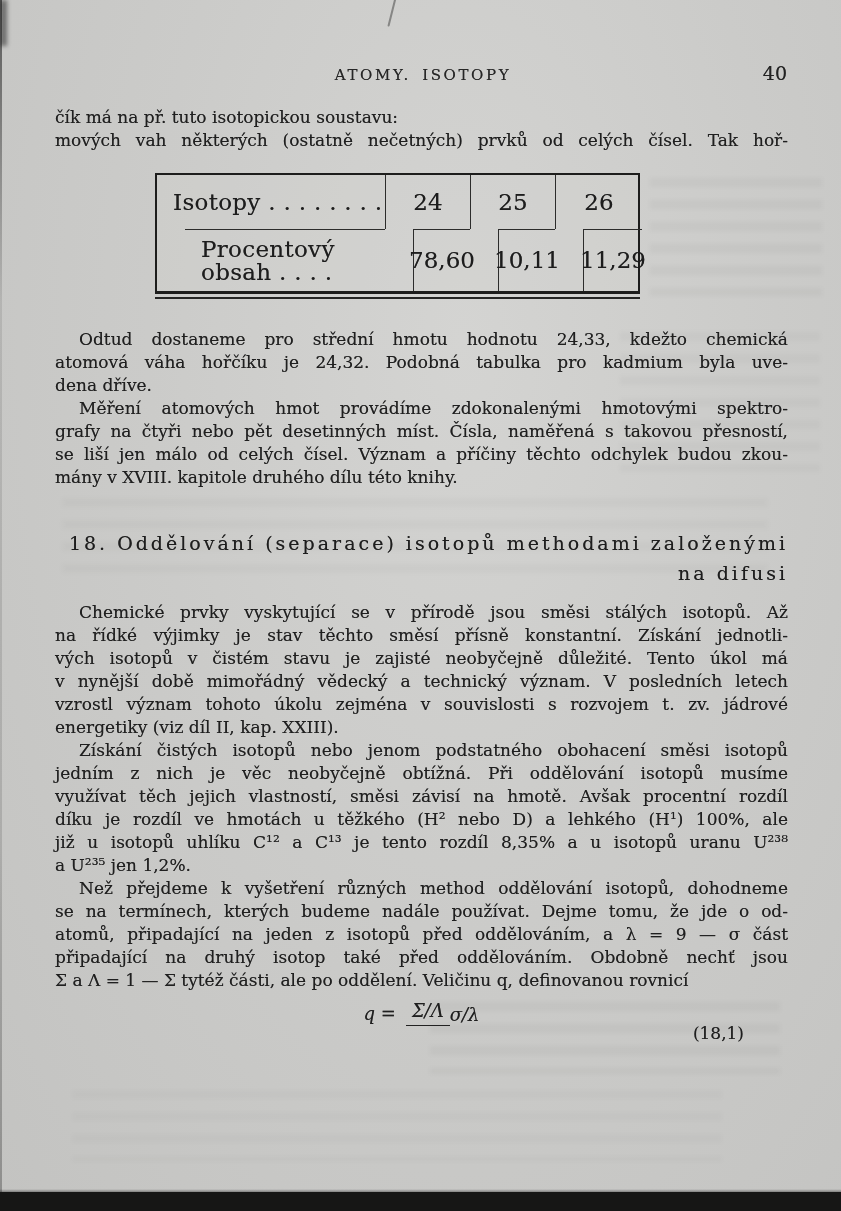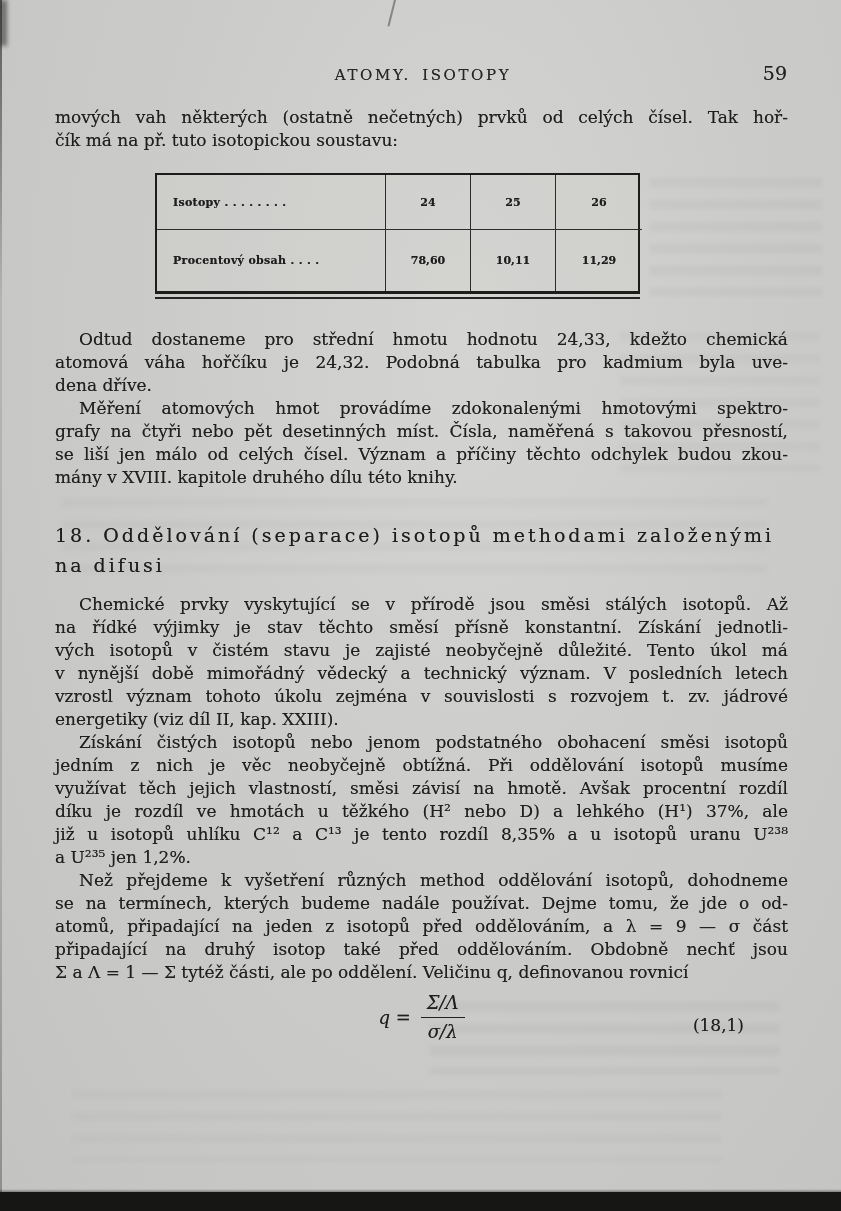--- a/index.html
+++ b/index.html
@@ -36,41 +36,41 @@
   .para.noindent .tline:first-child { text-indent:0; }
   .mt28 { margin-top:29px; }
 
   
   .table-outer { width:485px; margin:21px 0 0 100px; }
   .table-grid {
     display:grid; grid-template-columns:228px 85px 85px 87px;
     border:2.5px solid #1d1d1c; border-bottom-width:3px;
     background:rgba(210,210,208,0.25);
   }
-  .tcell { display:flex; align-items:center; font-size:11px; color:#1d1d1d;font-weight:bold; }
+  .tcell { display:flex; align-items:center; font-size:23px; color:#1d1d1d; }
   .tcell.r1 { height:54px; }
-  .tcell.r2 { height:61px; border-top:1.6px solid #2c2c2b; }
+  .tcell.r2 { height:61px; border-top:1.6px solid #2c2c2b;margin-left:28px; }
   .tcell.val { justify-content:center; border-left:1.6px solid #2c2c2b; }
   .tcell.label { padding-left:16px; letter-spacing:0.3px; }
   .double-rule { height:2px; background:#242423; margin-top:3px; }
 
   
   .section-heading {
-    margin:31px 0 13px; text-align:left;
+    margin:39px 0 13px; text-align:right;
     font-size:19px; line-height:30px; letter-spacing:3px; color:#1d1d1d;
   }
 
   
   .equation-row { position:relative; margin-top:4px; height:76px; }
   .eq-center {
     position:absolute; left:0; right:0; top:4px;
     display:flex; justify-content:center; align-items:center; gap:10px;
     font-style:italic; font-size:18px;
   }
-  .frac { display:inline-flex; flex-direction:column; align-items:center; line-height:22px; }
+  .frac { display:inline-flex; flex-direction:row; align-items:center; line-height:22px; }
   .frac .num { padding:0 6px 3px; border-bottom:1.7px solid #222; }
   .frac .den { padding-top:3px; }
   .eq-number { position:absolute; right:44px; top:26px; font-style:normal; font-size:17px; }
 
   
   .bottom-band { position:absolute; left:0; right:0; bottom:0; height:19px; background:#161615; }
   .bottom-band::before { content:""; position:absolute; top:-3px; left:0; right:0; height:3px;
     background:linear-gradient(180deg, rgba(0,0,0,0), rgba(0,0,0,0.35)); }
   .left-edge { position:absolute; left:0; top:0; width:2px; height:100%;
     background:linear-gradient(180deg, rgba(15,15,15,0.6), rgba(15,15,15,0.10) 25%, rgba(15,15,15,0.14) 70%, rgba(15,15,15,0.3)); }
@@ -96,28 +96,28 @@
   <div class="scratch"></div>
   <div class="ghost g1"></div>
   <div class="ghost g2"></div>
   <div class="ghost g3"></div>
   <div class="ghost g4"></div>
   <div class="ghost g5"></div>
   <div class="bottom-band"></div>
 
   <div class="running-head-row">
     <div class="running-head">ATOMY. ISOTOPY</div>
-    <div class="page-number">59</div>
+    <div class="page-number">40</div>
   </div>
 
   <div class="text-block">
 
     <div class="para noindent">
+        <div class="tline tline-last">čík má na př. tuto isotopickou soustavu:</div>
         <div class="tline">mových vah některých (ostatně nečetných) prvků od celých čísel. Tak hoř-</div>
-        <div class="tline tline-last">čík má na př. tuto isotopickou soustavu:</div>
       </div>
 
     <div class="table-outer">
       <div class="table-grid">
         <div class="tcell r1 label">Isotopy  .  .  .  .  .  .  .  .</div>
         <div class="tcell r1 val">24</div>
         <div class="tcell r1 val">25</div>
         <div class="tcell r1 val">26</div>
         <div class="tcell r2 label">Procentový obsah  .  .  .  .</div>
         <div class="tcell r2 val">78,60</div>
@@ -151,21 +151,21 @@
         <div class="tline">vých isotopů v čistém stavu je zajisté neobyčejně důležité. Tento úkol má</div>
         <div class="tline">v nynější době mimořádný vědecký a technický význam. V posledních letech</div>
         <div class="tline">vzrostl význam tohoto úkolu zejména v souvislosti s rozvojem t. zv. jádrové</div>
         <div class="tline tline-last">energetiky (viz díl II, kap. XXIII).</div>
       </div>
 
     <div class="para">
         <div class="tline">Získání čistých isotopů nebo jenom podstatného obohacení směsi isotopů</div>
         <div class="tline">jedním z nich je věc neobyčejně obtížná. Při oddělování isotopů musíme</div>
         <div class="tline">využívat těch jejich vlastností, směsi závisí na hmotě. Avšak procentní rozdíl</div>
-        <div class="tline">díku je rozdíl ve hmotách u těžkého (H² nebo D) a lehkého (H¹) 37%, ale</div>
+        <div class="tline">díku je rozdíl ve hmotách u těžkého (H² nebo D) a lehkého (H¹) 100%, ale</div>
         <div class="tline">již u isotopů uhlíku C¹² a C¹³ je tento rozdíl 8,35% a u isotopů uranu U²³⁸</div>
         <div class="tline tline-last">a U²³⁵ jen 1,2%.</div>
       </div>
 
     <div class="para">
         <div class="tline">Než přejdeme k vyšetření různých method oddělování isotopů, dohodneme</div>
         <div class="tline">se na termínech, kterých budeme nadále používat. Dejme tomu, že jde o od-</div>
         <div class="tline">atomů, připadající na jeden z isotopů před oddělováním, a λ = 9 — σ část</div>
         <div class="tline">připadající na druhý isotop také před oddělováním. Obdobně nechť jsou</div>
         <div class="tline tline-last">Σ a Λ = 1 — Σ tytéž části, ale po oddělení. Veličinu q, definovanou rovnicí</div>

